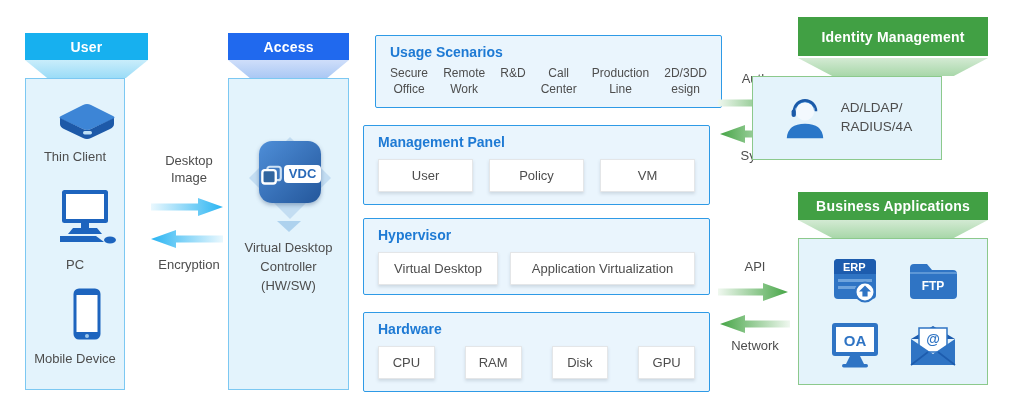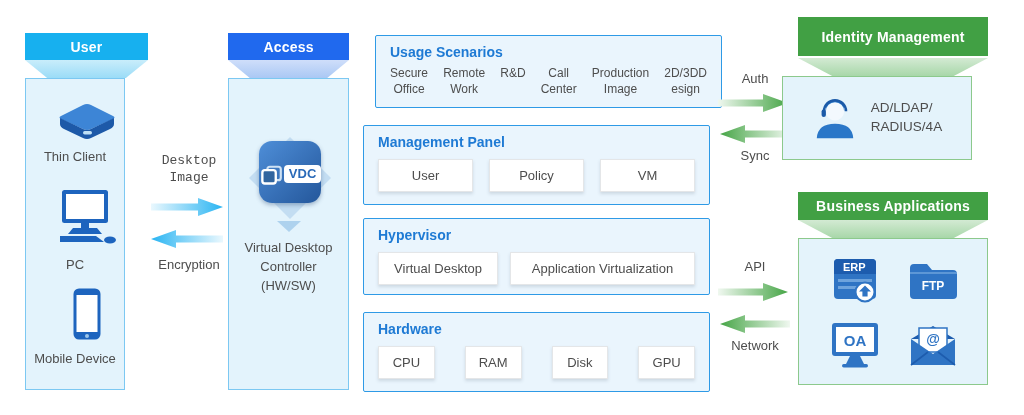--- a/index.html
+++ b/index.html
@@ -85,21 +85,21 @@
     <div class="abs dev-label" style="top:178px;">PC</div>
 
     <svg class="abs" style="left:46px;top:208px;" width="30" height="54" viewBox="0 0 30 54">
       <rect x="1.5" y="1.5" width="27" height="51" rx="5.5" fill="#1d64be"></rect>
       <rect x="4.5" y="8" width="21" height="37" fill="#ffffff"></rect>
       <circle cx="15" cy="49" r="2" fill="#9cc6ea"></circle>
     </svg>
     <div class="abs dev-label" style="top:272px;">Mobile Device</div>
   </div>
 
-  <div class="abs arrow-label pre" style="left:150px;top:153px;width:78px;font-family:Liberation Mono, monospace;">Desktop
+  <div class="abs arrow-label pre" style="left:150px;top:153px;width:78px;">Desktop
 Image</div>
   <svg class="abs" style="left:151px;top:197px;" width="74" height="20" viewBox="0 0 74 20">
     <defs>
         <linearGradient id="gcr1" x1="0" y1="0" x2="1" y2="0">
       <stop offset="0" stop-color="#eaf8fe"></stop>
           <stop offset="1" stop-color="#29b4f2"></stop>
     </linearGradient>
       </defs>
     <polygon points="0,6.5 47,6.5 47,1 72,10 47,19 47,13.5 0,13.5" fill="url(#gcr1)"></polygon>
   </svg>
@@ -139,21 +139,21 @@
     <div class="stack-title">Usage Scenarios</div>
     <div class="usage-row">
       <div class="usage-item pre">Secure
 Office</div>
       <div class="usage-item pre">Remote
 Work</div>
       <div class="usage-item pre">R&amp;D</div>
       <div class="usage-item pre">Call
 Center</div>
       <div class="usage-item pre">Production
-Image</div>
+Line</div>
       <div class="usage-item pre">2D/3DD
 esign</div>
     </div>
   </div>
 
   <div class="abs stack-box" style="left:363px;top:125px;width:347px;height:80px;">
     <div class="stack-title">Management Panel</div>
     <div class="chip-row">
       <div class="chip">User</div>
       <div class="chip">Policy</div>
@@ -218,21 +218,21 @@
     </linearGradient>
       </defs>
     <polygon points="72,6.5 27,6.5 27,1 2,10 27,19 27,13.5 72,13.5" fill="url(#ggl2)"></polygon>
   </svg>
   <div class="abs arrow-label" style="left:716px;top:338px;width:78px;">Network</div>
 
   <div class="abs col-header hdr-green" style="left:798px;top:17px;width:190px;height:39px;justify-content:center;">
     <span>Identity Management</span>
   </div>
   <div class="abs trap trap-green" style="left:798px;top:58px;width:190px;height:18px;"></div>
-  <div class="abs body-green" style="left:782px;top:76px;width:190px;height:84px;display:flex;align-items:center;justify-content:center;gap:13px;">
+  <div class="abs body-green" style="left:752px;top:76px;width:190px;height:84px;display:flex;align-items:center;justify-content:center;gap:13px;">
     <svg width="46" height="44" viewBox="0 0 48 44">
       <circle cx="24" cy="15" r="9.5" fill="#f3f9fe"></circle>
       <path d="M14.5,15 a9.5,9.5 0 0 1 19,0 l0,-2 q0,-9 -9.5,-9 q-9.5,0 -9.5,9 z" fill="#2a77c8"></path>
       <path d="M5,43 q1,-15 19,-15 q18,0 19,15 z" fill="#2a77c8"></path>
       <path d="M12.5,15 a11.5,11.5 0 0 1 23,0" stroke="#1b5aa8" stroke-width="2.6" fill="none"></path>
       <rect x="10" y="13" width="4.5" height="8" rx="2.2" fill="#1b5aa8"></rect>
     </svg>
     <div class="pre" style="font-size:13.5px;line-height:1.4;color:#4d4d4d;">AD/LDAP/
 RADIUS/4A</div>
   </div>

